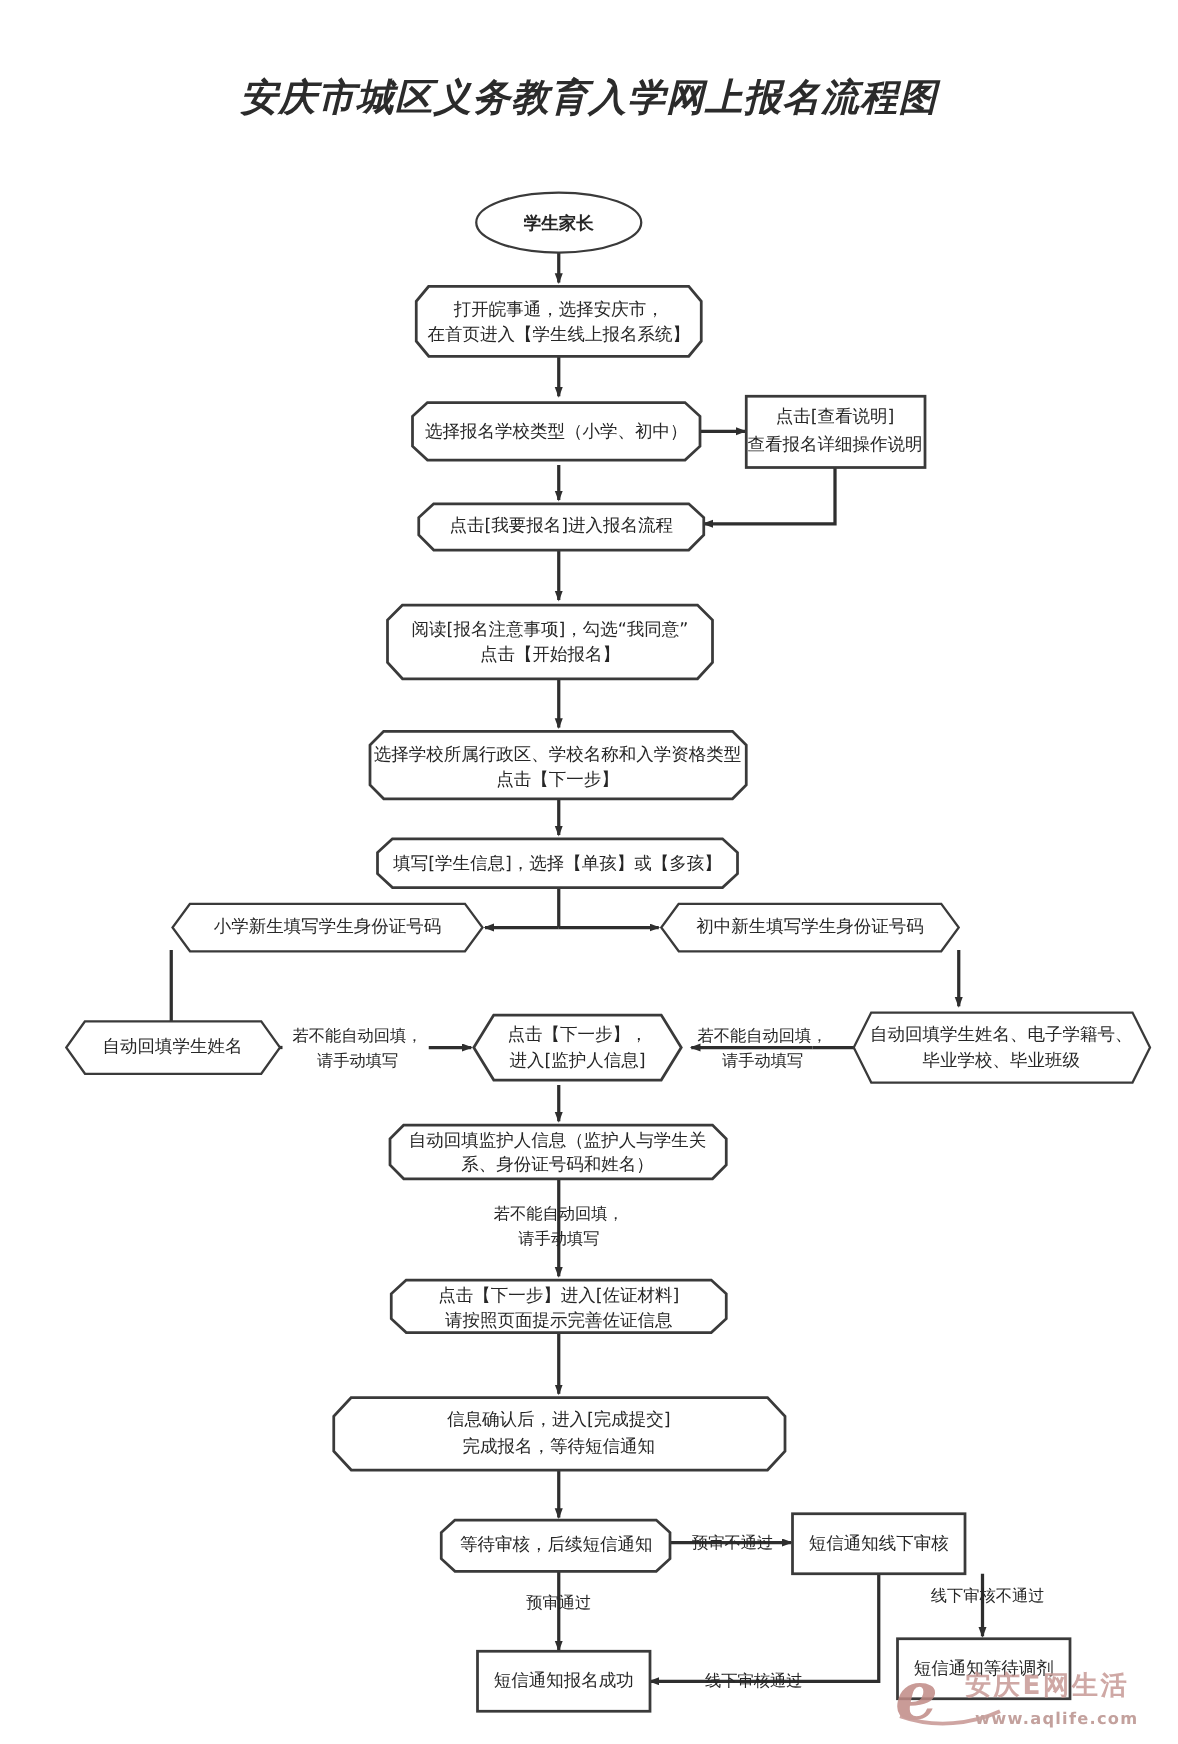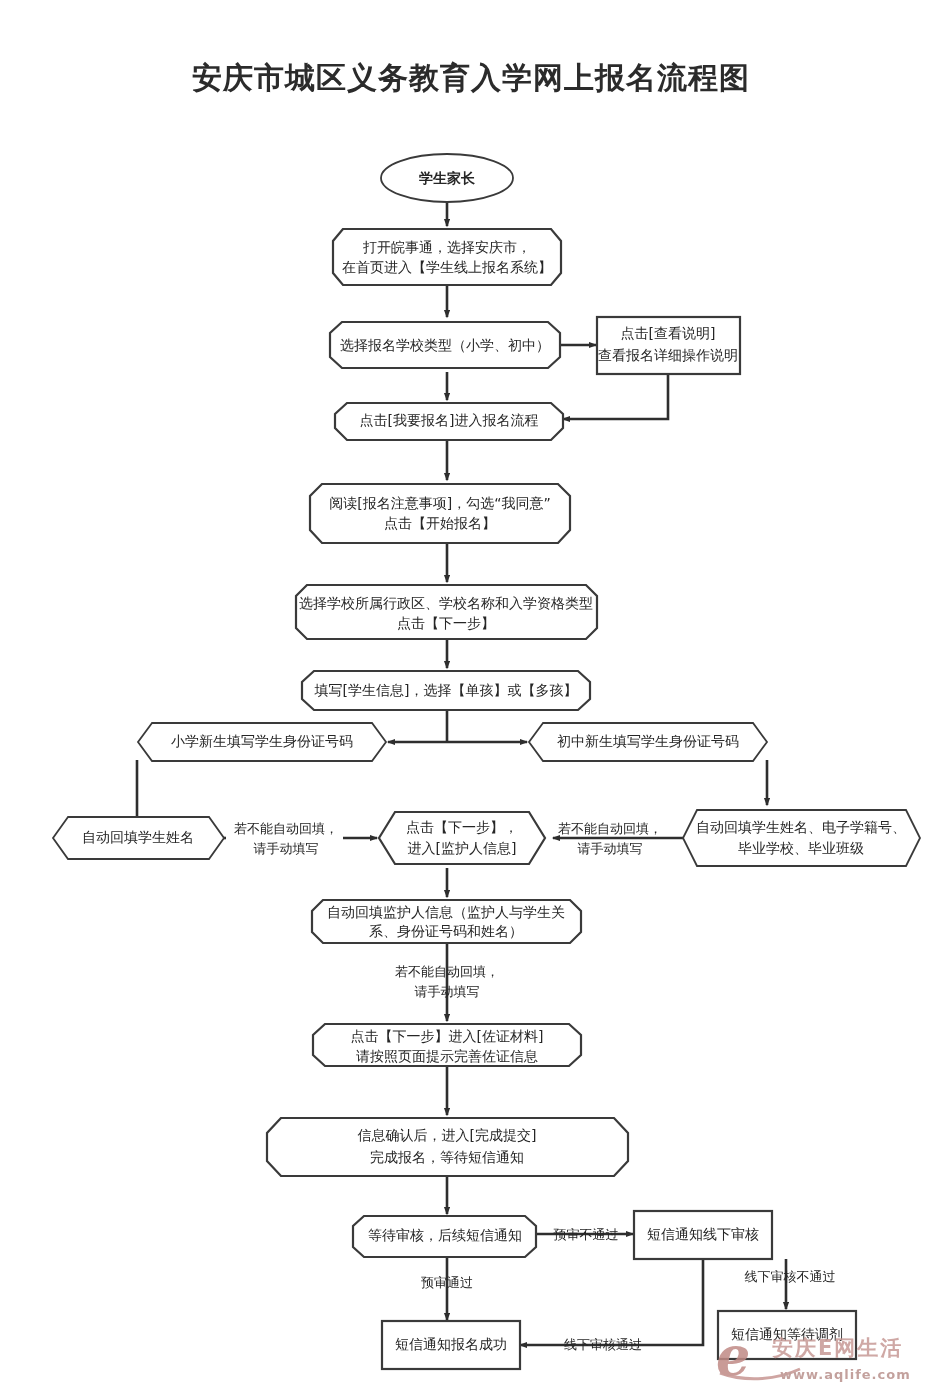--- a/index.html
+++ b/index.html
@@ -18,20 +18,21 @@
     position: absolute;
     top: 58px;
     left: 0;
     width: 942px;
     text-align: center;
     font-size: 30px;
     font-weight: bold;
     color: #2b2b2b;
     letter-spacing: 1px;
     font-family: "DejaVu Serif", "Liberation Serif", serif;
+    font-style: italic;
   }
   svg#flow {
     position: absolute;
     top: 0;
     left: 0;
   }
   .shape {
     fill: #ffffff;
     stroke: #3a3a3a;
     stroke-width: 2.2;

